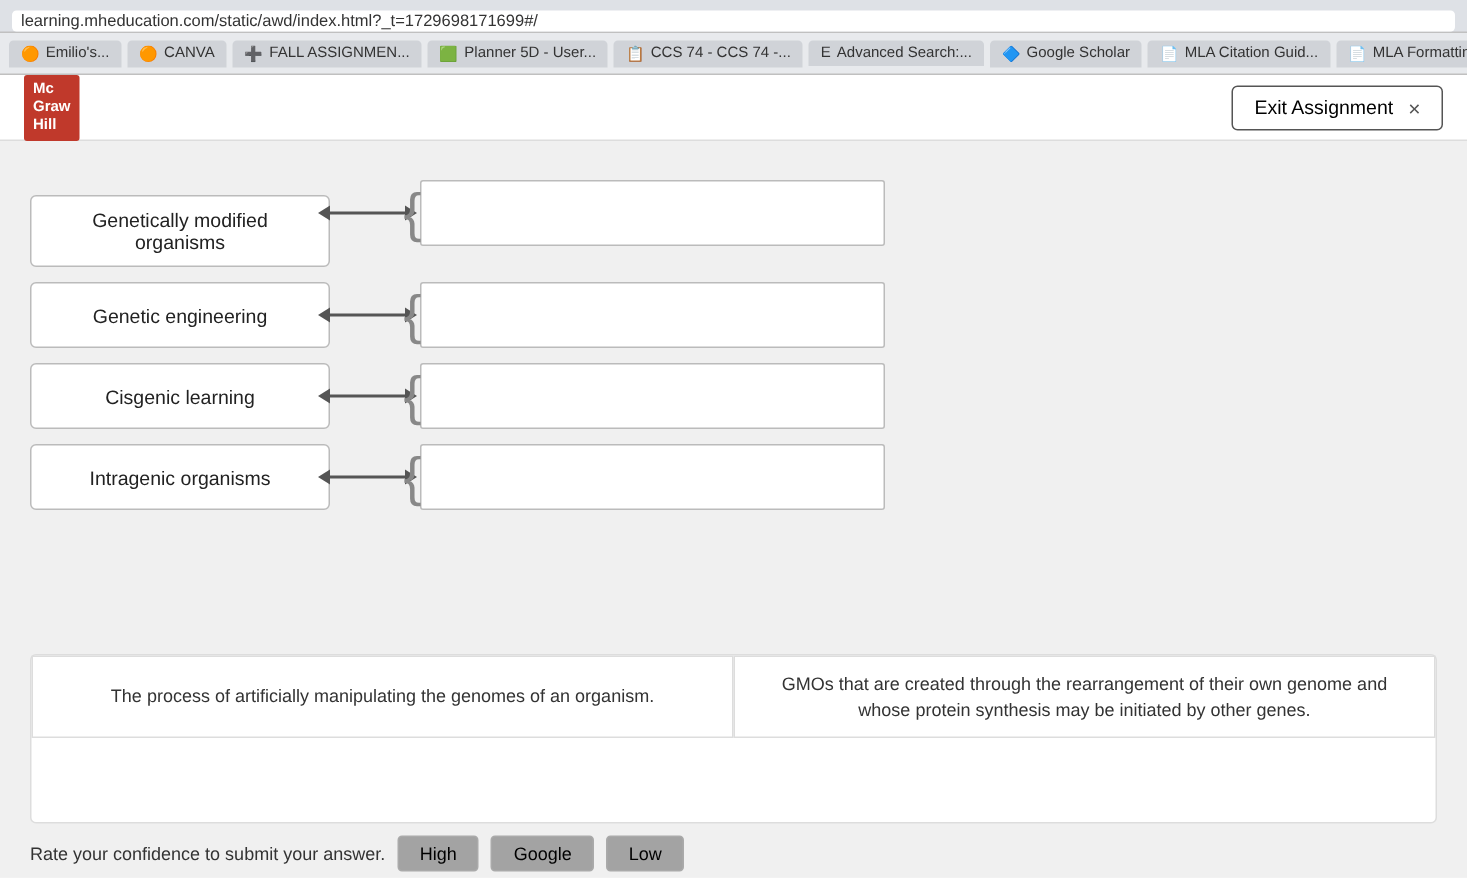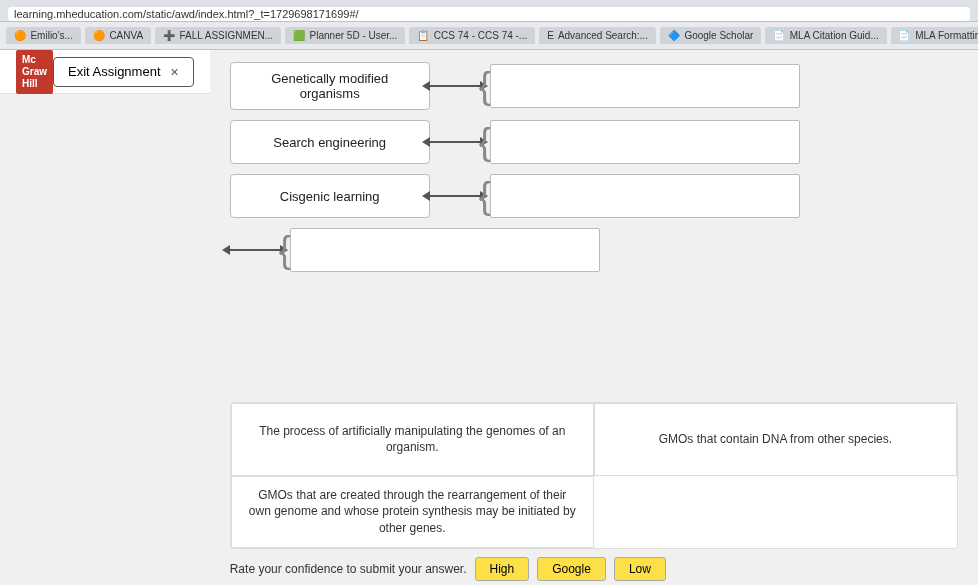--- a/index.html
+++ b/index.html
@@ -42,21 +42,21 @@
       align-items: center;
       gap: 4px;
     }
     .tab-icon { font-size: 10px; }
 
     
     .app-container {
       background: #f0f0f0;
       height: calc(585px - 50px);
       display: flex;
-      flex-direction: row;
+      flex-direction: column;
     }
 
     
     .app-header {
       background: white;
       height: 44px;
       display: flex;
       align-items: center;
       justify-content: space-between;
       padding: 0 16px;
@@ -205,21 +205,21 @@
       display: flex;
       align-items: center;
       padding: 8px 0 4px 0;
       font-size: 12px;
       color: #333;
       gap: 8px;
       flex-shrink: 0;
     }
     .conf-btn {
       border: 1.5px solid #aaa;
-      background: #fde047;
+      background: #a3a3a3;
       padding: 4px 14px;
       border-radius: 3px;
       font-size: 12px;
       cursor: pointer;
     }
   </style>
 </head>
 <body>
 
 <div class="browser-bar">
@@ -277,60 +277,58 @@
       <span>Exit Assignment</span>
       <span class="close-x">×</span>
     </button>
   </div>
 
   <div class="content-area">
 
     <div class="matching-area">
 
       <div class="match-row">
-        <div class="term-box" style="white-space: pre-line;">Genetically modified
+        <div class="term-box" style="white-space: pre-line; margin-top: 24px;">Genetically modified
 organisms</div>
         <div class="arrow-connector">
           <div class="arrow-line"></div>
         </div>
         <div class="answer-box"></div>
       </div>
 
       <div class="match-row">
-        <div class="term-box">Search engineering</div>
+        <div class="term-box">Genetic engineering</div>
         <div class="arrow-connector">
           <div class="arrow-line"></div>
         </div>
         <div class="answer-box"></div>
       </div>
 
 
       <div class="match-row">
         <div class="term-box">Cisgenic learning</div>
         <div class="arrow-connector">
           <div class="arrow-line"></div>
         </div>
         <div class="answer-box"></div>
       </div>
 
       <div class="match-row">
+        <div class="term-box">Intragenic organisms</div>
         <div class="arrow-connector">
           <div class="arrow-line"></div>
         </div>
         <div class="answer-box"></div>
       </div>
 
     </div>
 
     <div class="bottom-section">
       <div class="answer-option">
         <span>The process of artificially manipulating the genomes of an organism.</span>
-      </div>
-      <div class="answer-option">
-        <span>GMOs that contain DNA from other species.</span>
       </div>
       <div class="answer-option">
         <span>GMOs that are created through the rearrangement of their own genome and whose protein synthesis may be initiated by other genes.</span>
       </div>
     </div>
 
     <div class="confidence-bar">
       <span>Rate your confidence to submit your answer.</span>
       <button class="conf-btn">High</button>
       <button class="conf-btn">Google</button>

